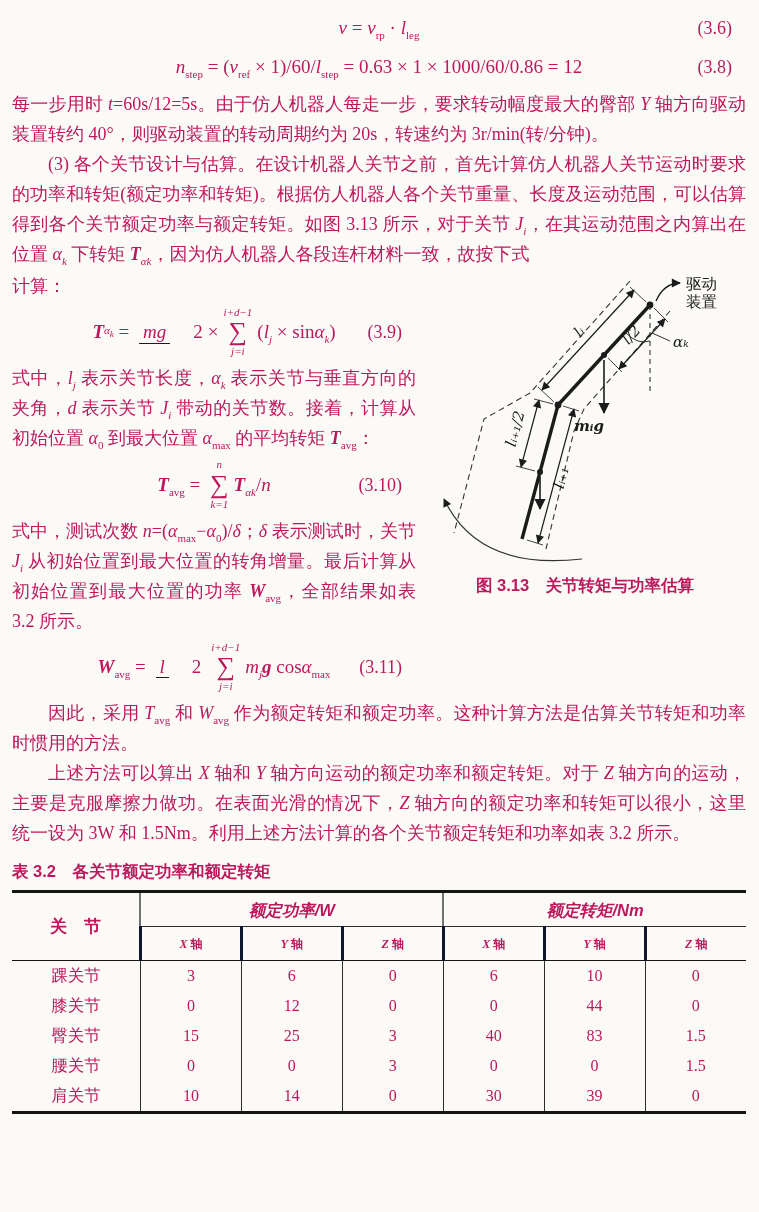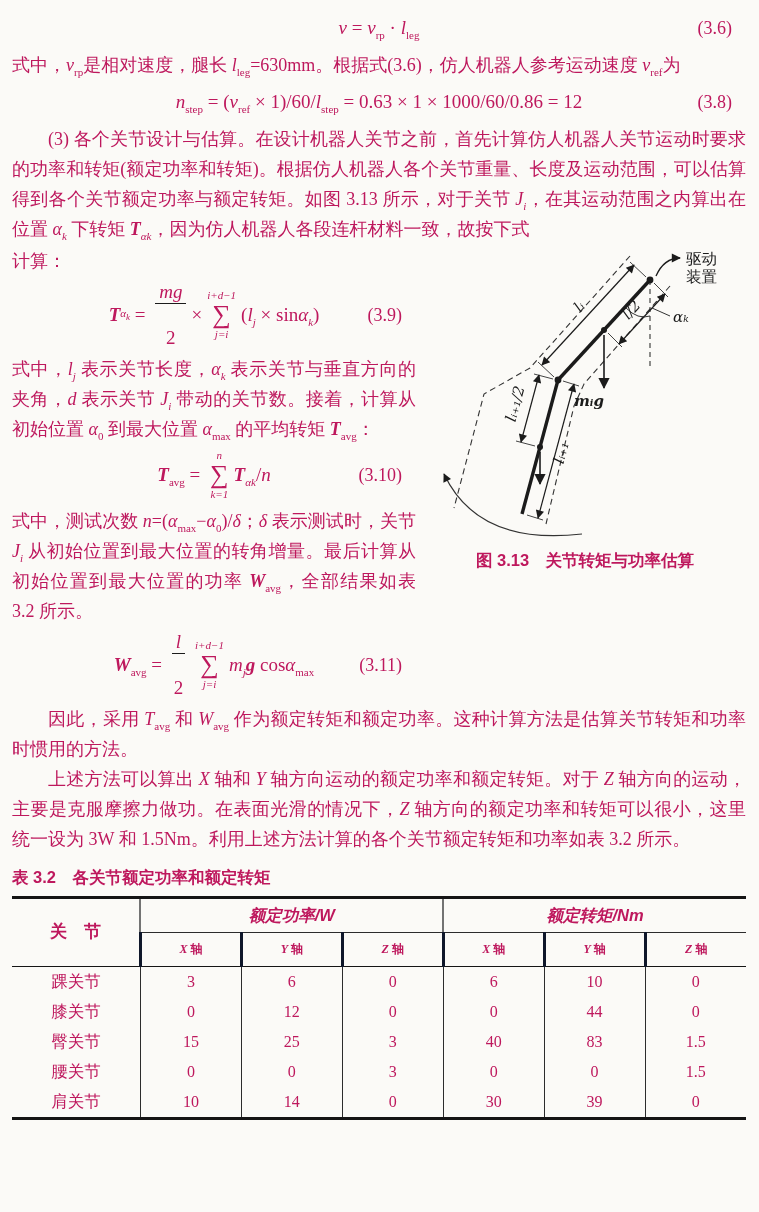--- a/index.html
+++ b/index.html
@@ -14,21 +14,21 @@
   .pind{text-indent:2em;}
   i.mv{font-family:"Liberation Serif","DejaVu Serif",serif;font-style:italic;}
   .mb{font-weight:bold;}
   sub{font-size:11px;line-height:0;}
   sub i{font-style:italic;}
   .ss{font-size:9px;}
   
   .eq{position:relative;display:flex;justify-content:center;align-items:center;
       margin:5px 0;font-size:19px;min-height:34px;}
   .eq .eqn{position:absolute;right:14px;top:50%;transform:translateY(-50%);font-size:18px;}
-  .frac{display:inline-flex;flex-direction:column;align-items:center;margin:0 5px;line-height:1.15;gap:23px;}
+  .frac{display:inline-flex;flex-direction:row;align-items:center;margin:0 5px;line-height:1.15;gap:23px;}
   .frac .fn{padding:0 4px;border-bottom:1.5px solid #1b1b1b;}
   .sum{display:inline-flex;flex-direction:column;align-items:center;margin:0 5px;line-height:1;}
   .sum .sl{font-size:11px;font-style:italic;line-height:1.2;}
   .sum .sg{font-size:26px;line-height:1;}
   
   .twocol{display:flex;align-items:flex-start;margin-top:2px;}
   .leftcol{flex:1 1 auto;min-width:0;}
   .leftcol .eq{font-size:19px;}
   .figcol{width:322px;flex:0 0 322px;margin-left:8px;}
   .figcol svg{display:block;}
@@ -60,29 +60,29 @@
 </head>
 <body>
 
 <div class="page">
 
   <div class="eq">
     <span><i class="mv">v</i><span> = </span><i class="mv">v</i><sub>rp</sub><span> · </span><i class="mv">l</i><sub>leg</sub></span>
     <span class="eqn">(3.6)</span>
   </div>
 
-  <p><span>式中，</span><i class="mv">v</i><sub>rp</sub><span>是相对速度，腿长 </span><i class="mv">l</i><sub>leg</sub><span>=630mm。根据式(3.6)，仿人机器人参考运动速度 </span><i class="mv">v</i><sub>ref</sub><span>为</span></p>
 
 
 
   <div class="eq">
     <span><i class="mv">n</i><sub>step</sub><span> = (</span><i class="mv">v</i><sub>ref</sub><span> × 1)/60/</span><i class="mv">l</i><sub>step</sub><span> = 0.63 × 1 × 1000/60/0.86 = 12</span></span>
     <span class="eqn">(3.8)</span>
   </div>
 
+  <p><span>每一步用时 </span><i class="mv">t</i><span>=60s/12=5s。由于仿人机器人每走一步，要求转动幅度最大的臀部 </span><i class="mv">Y</i><span> 轴方向驱动装置转约 40°，则驱动装置的转动周期约为 20s，转速约为 3r/min(转/分钟)。</span></p>
   <p class="pind"><span>(3) 各个关节设计与估算。在设计机器人关节之前，首先计算仿人机器人关节运动时要求的功率和转矩(额定功率和转矩)。根据仿人机器人各个关节重量、长度及运动范围，可以估算得到各个关节额定功率与额定转矩。如图 3.13 所示，对于关节 </span><i class="mv">J</i><sub style="font-style: italic;">i</sub><span>，在其运动范围之内算出在位置 </span><i class="mv">α</i><sub style="font-style: italic;">k</sub><span> 下转矩 </span><i class="mv mb">T</i><sub style="font-style: italic;">αk</sub><span>，因为仿人机器人各段连杆材料一致，故按下式</span></p>
 
   <div class="twocol">
     <div class="leftcol">
       <p>计算：</p>
 
       <div class="eq">
         <i class="mv mb">T</i>
           <sub><i>α</i><sub class="ss"><i>k</i></sub></sub>
         <span style="white-space:pre;"> = </span>

